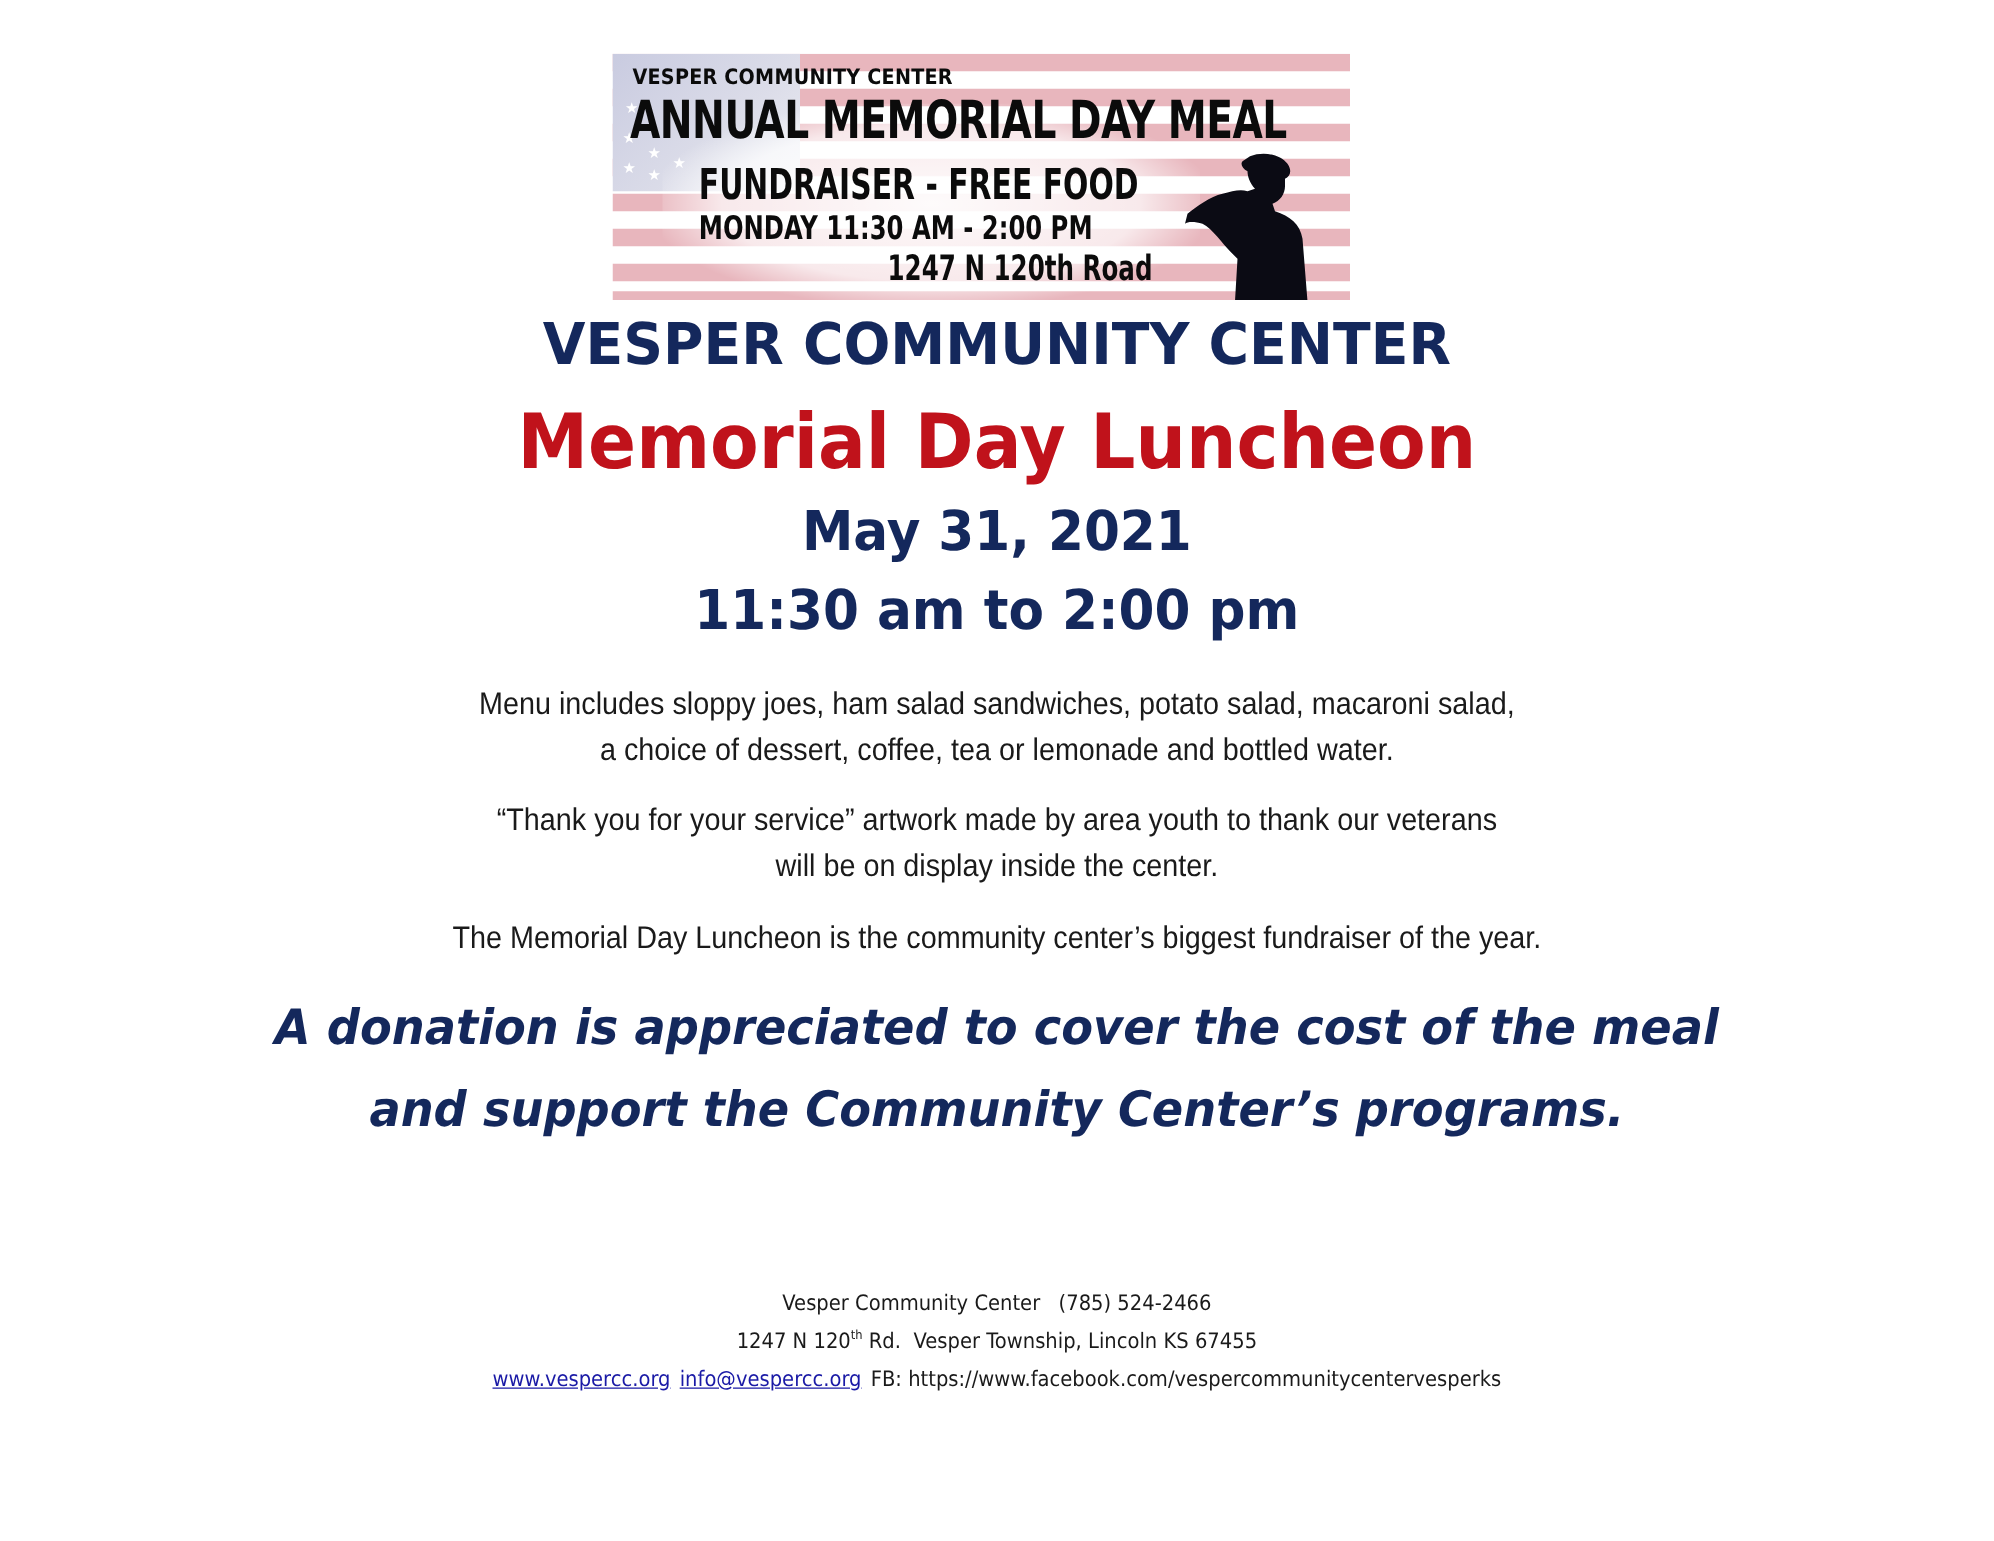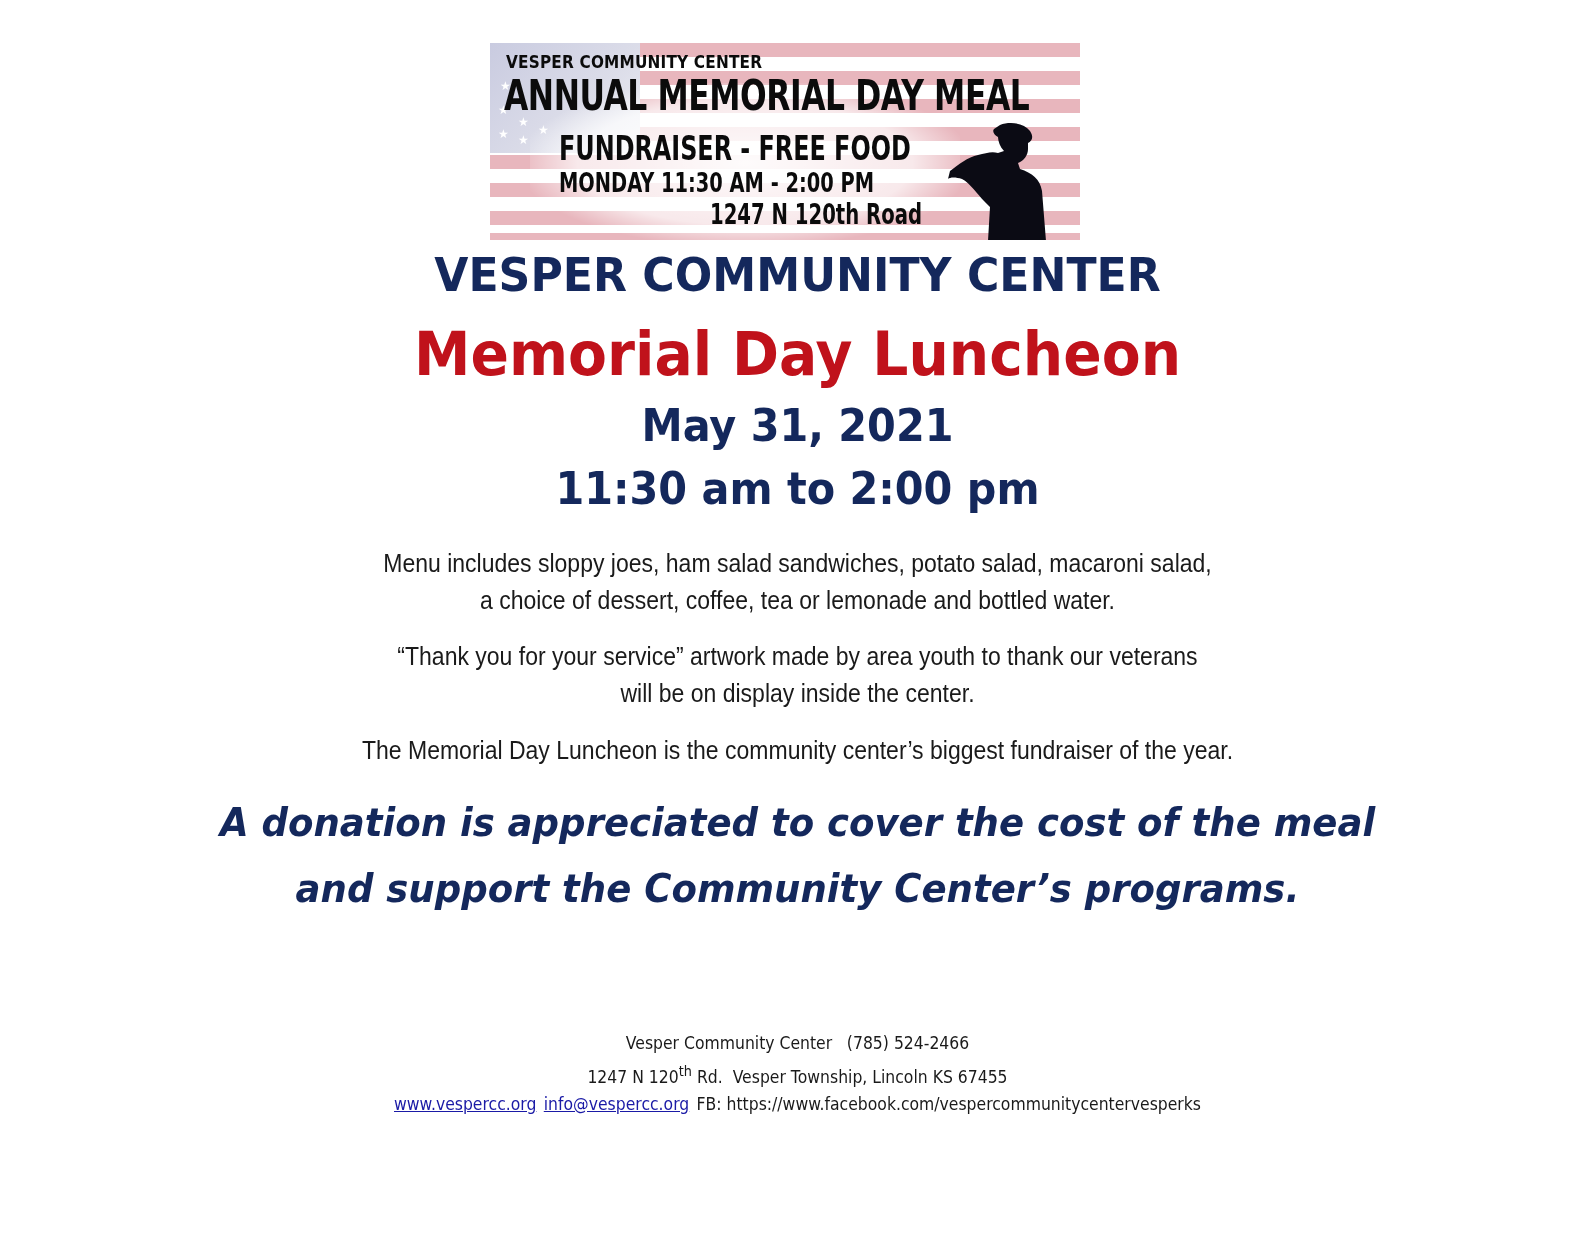--- a/index.html
+++ b/index.html
@@ -27,21 +27,21 @@
     .para { font-size: 25px; color: #1a1a1a; font-family: "Liberation Sans", sans-serif; transform: scaleX(0.92); }
     .p1a { top: 549px; } .p1b { top: 586px; }
     .p2a { top: 642px; } .p2b { top: 679px; }
     .p3 { top: 736px; }
 
     .appeal { font-size: 39px; font-weight: bold; font-style: italic; color: #14285c; font-family: "DejaVu Sans", sans-serif; transform: scaleX(0.95); }
     .ap1 { top: 800px; } .ap2 { top: 866px; }
 
     .footer { font-size: 17px; color: #1a1a1a; font-family: "DejaVu Sans", sans-serif; transform: scaleX(0.92); }
     .f1 { top: 1033px; } .f2 { top: 1063px; } .f3 { top: 1094px; }
-    .footer sup { font-size: 14px; }
+    .footer sup { font-size: 10px; }
     .footer a { color: #1a1aa6; text-decoration: underline; }
     .sp { display: inline-block; width: 8px; }
   </style>
 </head>
 <body>
 
 <div class="banner">
   <div class="stripe" style="top:0px"></div>
   <div class="stripe" style="top:28px"></div>
   <div class="stripe" style="top:56px"></div>

